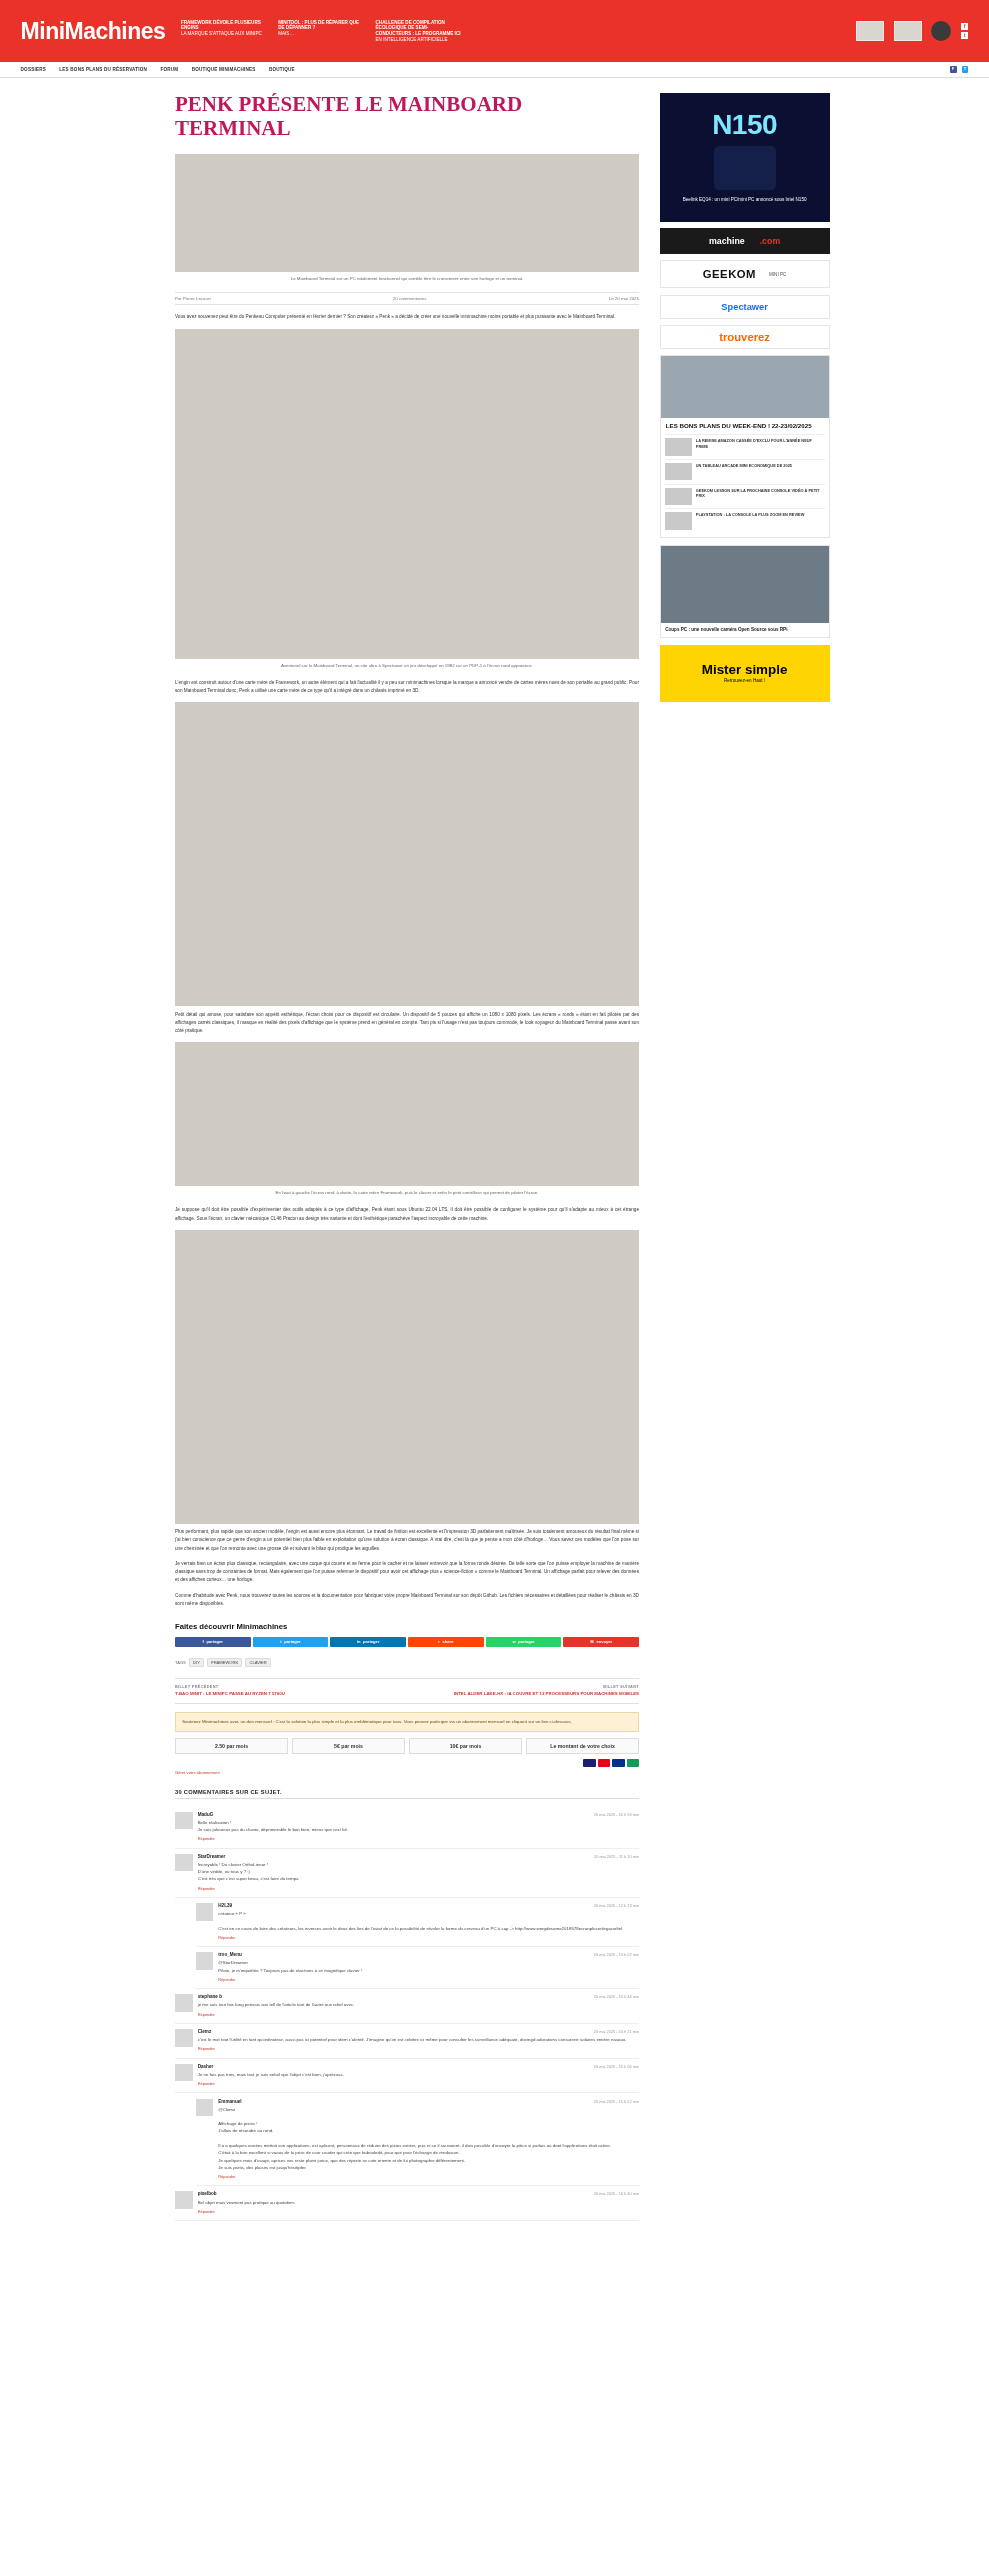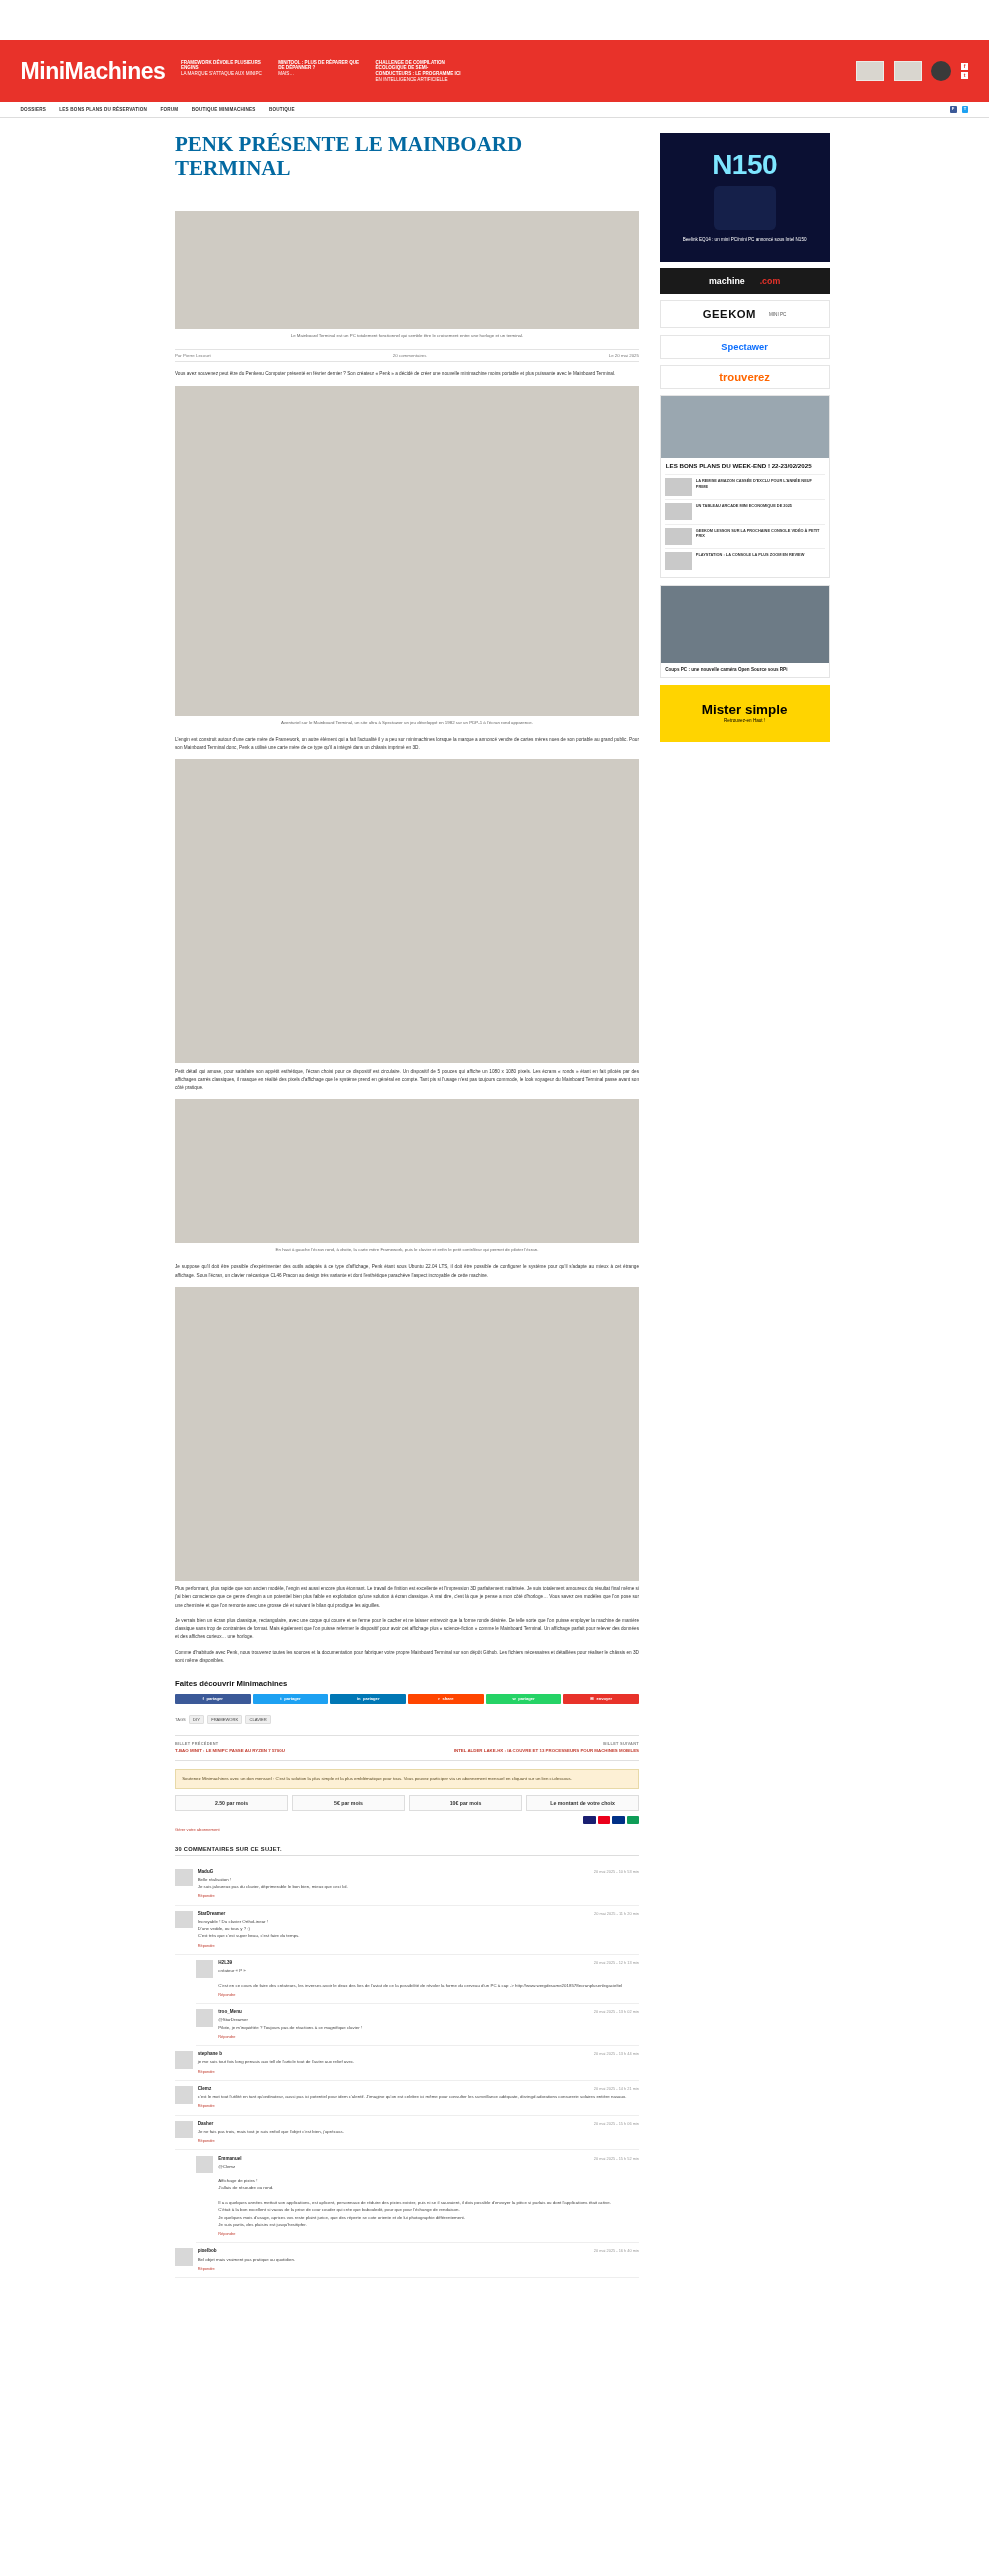--- a/index.html
+++ b/index.html
@@ -14,21 +14,20 @@
 
   
   .topbar {
     background: #e8322a;
     color: #fff;
     height: 62px;
     display: flex;
     align-items: center;
     padding: 0 20.6px;
     gap: 15.5px;
-    margin-top: 40px;
   }
   .logo {
     font-size: 23px;
     font-weight: 700;
     letter-spacing: -0.5px;
     color: #fff;
     white-space: nowrap;
   }
   .topbar-promos {
     display: flex;
@@ -90,22 +89,22 @@
   }
   .article { width: 464px; }
   .sidebar { width: 170px; flex: 0 0 170px; }
 
   
   h1.title {
     font-family: "Liberation Serif", serif;
     font-size: 21px;
     line-height: 1.12;
     font-weight: 700;
-    margin: 0 0 31px 0;
-    color: #0369a1;
+    margin: 0 0 14px 0;
+    color: #be185d;
   }
   .figure { margin: 0 0 4.1px 0; }
   .figure .ph {
     width: 100%;
     background: #cfcbc3;
     display: block;
   }
   .caption {
     font-size: 4.4px;
     color: #666;

